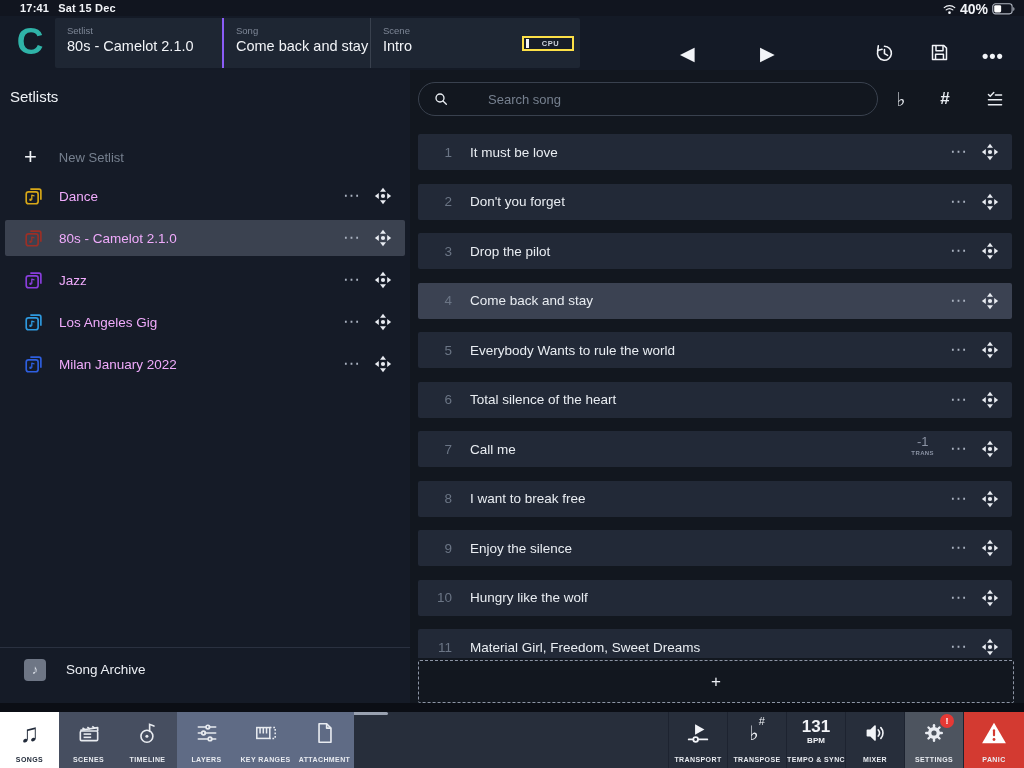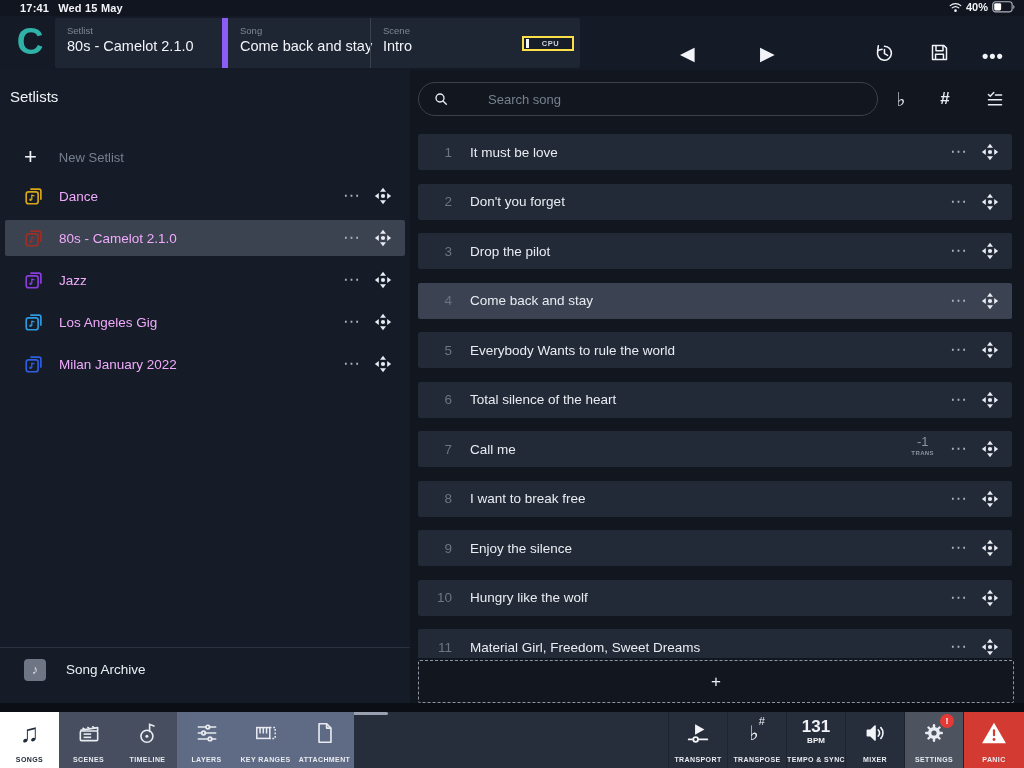--- a/index.html
+++ b/index.html
@@ -4,32 +4,32 @@
 <style>
   * { margin:0; padding:0; box-sizing:border-box; }
   body { font-family:"Liberation Sans", sans-serif; background:#000; }
   #app { position:relative; width:1024px; height:768px; background:#141a26; overflow:hidden; color:#eef1f5; }
 
   
   .status-bar { position:absolute; top:0; left:0; width:1024px; height:16px; background:#11151f; }
   .status-left { position:absolute; left:20px; top:2px; font-size:11px; font-weight:bold; color:#f2f4f8; letter-spacing:.2px; }
   .status-left .date { margin-left:9px; }
   .status-right { position:absolute; right:8px; top:1px; display:flex; align-items:center; gap:4px; }
-  .status-right .pct { font-size:11px; font-weight:bold; color:#f2f4f8; }
+  .status-right .pct { font-size:14px; font-weight:bold; color:#f2f4f8; }
 
   
   .top-header { position:absolute; top:16px; left:0; width:1024px; height:54px; background:#141a26; }
   .logo { position:absolute; left:9px; top:5px; width:42px; height:42px; display:flex; align-items:center; justify-content:center;
           font-size:37px; font-weight:bold; color:#2fb3a8; }
   .header-panel { position:absolute; left:55px; top:2px; width:525px; height:50px; background:#1e2633; border-radius:2px; display:flex; }
   .hsec { position:relative; padding:7px 0 0 12px; }
   .hsec .hlabel { display:block; font-size:9.5px; color:#7e8797; margin-bottom:2px; }
   .hsec .hvalue { display:block; font-size:14.5px; color:#f2f4f8; white-space:nowrap; }
   .hsec-setlist { width:167px; }
-  .hsec-song { width:148px; border-left:6px solid #8b5cf6; }
+  .hsec-song { width:148px; border-left:2px solid #8b5cf6; }
   .hsec-scene { flex:1; border-left:1px solid #39414e; }
   .cpu-meter { position:absolute; right:6px; top:18px; width:52px; height:15px; border:2px solid #fde047; background:#171d29;
                display:flex; align-items:center; }
   .cpu-fill { width:3px; height:9px; background:#f2f4f8; margin-left:2px; }
   .cpu-label { flex:1; text-align:center; font-size:7.5px; font-weight:bold; color:#cdd3dd; letter-spacing:.5px; }
   .hdr-btn { position:absolute; top:28px; background:none; border:none; color:#f2f4f8; cursor:pointer; }
   .tri { font-size:19px; line-height:1; }
   .hdr-dots { font-size:18px; font-weight:bold; letter-spacing:1px; color:#f2f4f8; }
 
   
@@ -106,21 +106,21 @@
                     display:flex; align-items:center; justify-content:center; font-size:9px; font-weight:bold; color:#fff; }
   svg { display:block; }
 </style>
 </head>
 <body>
 
 <div id="app">
 
   <div class="status-bar">
     <div class="status-left">
-      <span>17:41</span><span class="date">Wed 15 May</span>
+      <span>17:41</span><span class="date">Sat 15 Dec</span>
     </div>
     <div class="status-right">
       <span>
         <svg width="13" height="11" viewBox="0 0 16 13">
             <g fill="none" stroke="#f2f4f8" stroke-width="1.5" stroke-linecap="round">
               <path d="M1.5 4.2a10 10 0 0 1 13 0"></path>
               <path d="M3.9 7a6.4 6.4 0 0 1 8.2 0"></path>
             </g>
             <circle cx="8" cy="10.4" r="1.6" fill="#f2f4f8"></circle>
           </svg>

